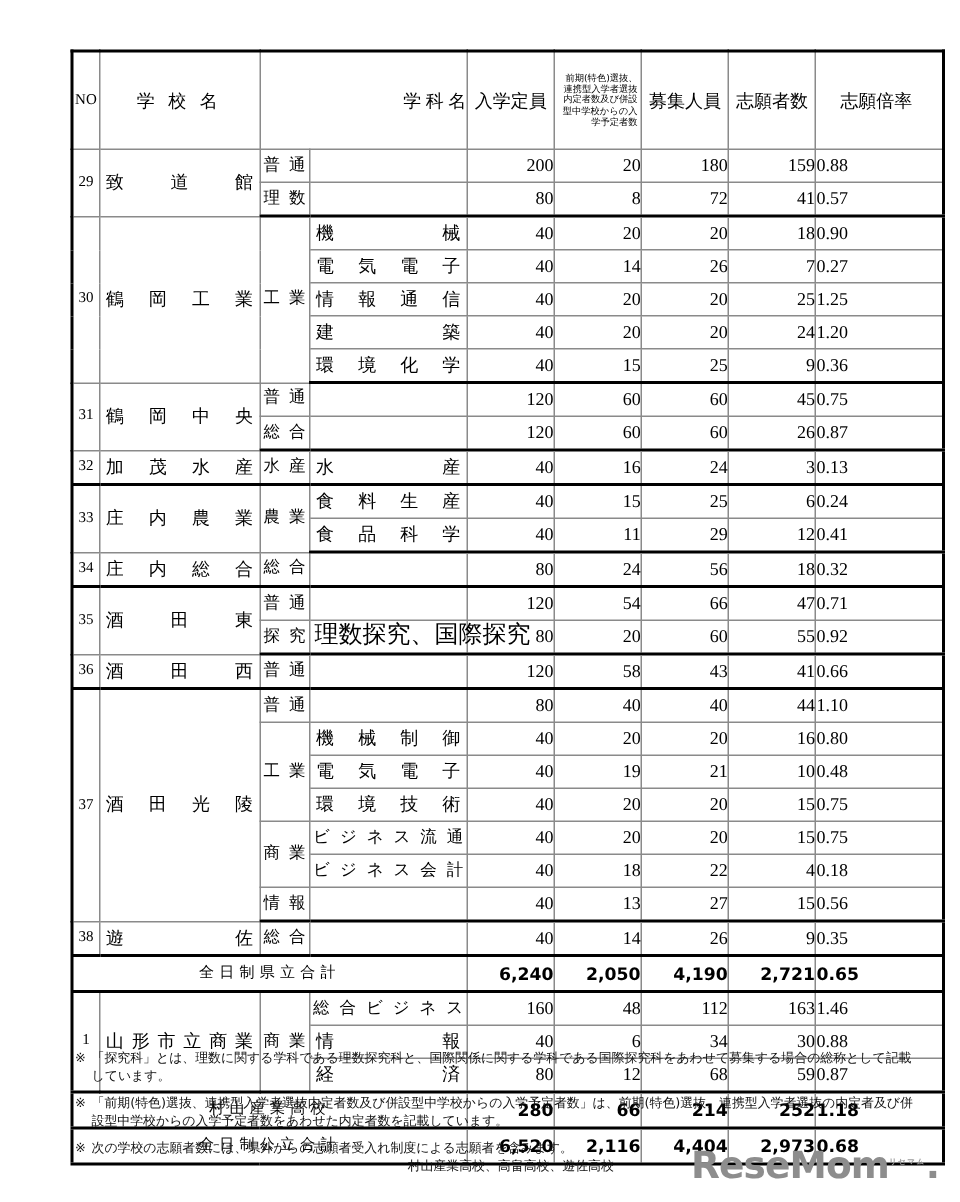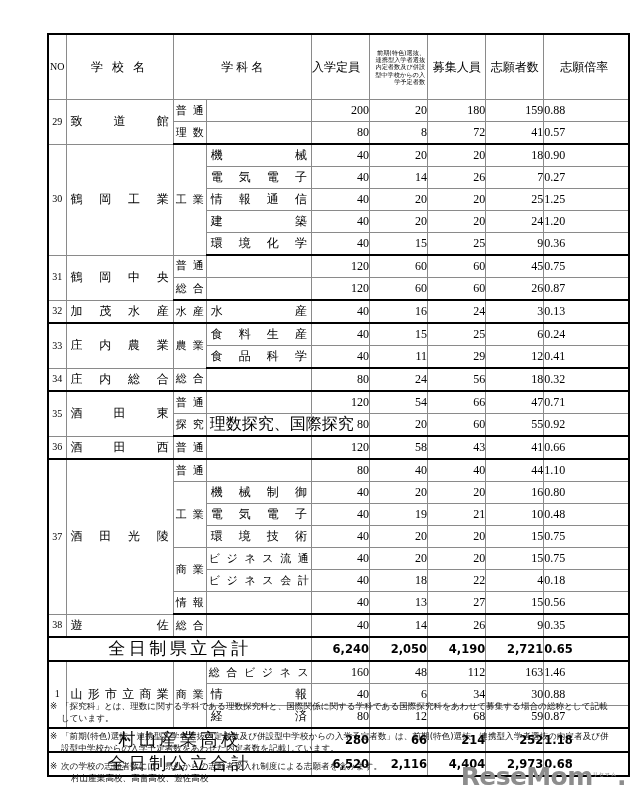--- a/index.html
+++ b/index.html
@@ -32,21 +32,21 @@
     font-weight: normal;
     vertical-align: middle;
     line-height: 1.05;
   }
   
   table.grid {
     border: 2px solid #000;
   }
   .c-no      { width: 18px;  text-align: center; font-size: 10px; }
   .c-school  { width: 107px; }
-  .c-grp     { width: 33px;  }
+  .c-grp     { width: 33px; text-align: right;  }
   .c-dept    { width: 105px; }
   .c-num     { width: 58px;  text-align: right; font-size: 12px; padding-right: 4px; }
   .c-last    { width: 85px;  font-size: 12px; padding-right: 8px; }
 
   thead td {
     text-align: center;
     font-size: 12px;
     height: 62px;
     border-bottom: 2px solid #000;
   }
@@ -91,21 +91,21 @@
 
   tr.total td {
     border-top: 2px solid #000;
     border-bottom: 2px solid #000;
     font-size: 12.5px;
     height: 22px;
   }
   tr.total td.tlabel {
     text-align: center;
     font-family: "DejaVu Sans", sans-serif;
-    font-size: 17px;
+    font-size: 10px;
     letter-spacing: 3.5px;
     font-weight: normal;
     margin-top: 37px;
   }
   tr.total td.c-num, tr.total td.c-last {
     font-family: "DejaVu Sans", sans-serif;
     font-size: 11.5px;
     font-weight: bold;
   }
   tr.grand td {
@@ -125,21 +125,21 @@
   }
   .note {
     display: flex;
     margin-bottom: 5px;
   }
   .note .star {
     width: 11px;
     flex: 0 0 11px;
   }
   .note .body { flex: 1 1 auto; }
-  .note .sub { display: block; padding-left: 10px; }
+  .note .sub { display: block; padding-left: 10px; text-align: center; }
 
   #logo {
     position: absolute;
     right: 14px;
     bottom: 10px;
     font-family: "DejaVu Sans", sans-serif;
     font-size: 25px;
     font-weight: bold;
     color: #8d8d8d;
     letter-spacing: -0.6px;
@@ -167,21 +167,21 @@
         <col class="c-num">
         <col class="c-num">
         <col class="c-num">
         <col class="c-last">
     </colgroup>
     <thead>
       <tr>
         <td class="c-no">NO</td>
         <td class="c-school sp3">学 校 名</td>
         <td class="c-grp" colspan="2">学 科 名</td>
-        <td class="c-num" style="text-align:left">入学定員</td>
+        <td class="c-num" style="text-align:center">入学定員</td>
         <td class="c-num tiny">前期(特色)選抜、連携型入学者選抜内定者数及び併設型中学校からの入学予定者数</td>
         <td class="c-num" style="text-align:center">募集人員</td>
         <td class="c-num" style="text-align:center">志願者数</td>
         <td class="c-last" style="text-align:center;padding-right:4px">志願倍率</td>
       </tr>
     </thead>
     <tbody id="tbody-main">
         <tr>
           <td class="c-no cell-row" rowspan="2">29</td>
           <td class="c-school cell-row sch" rowspan="2">

